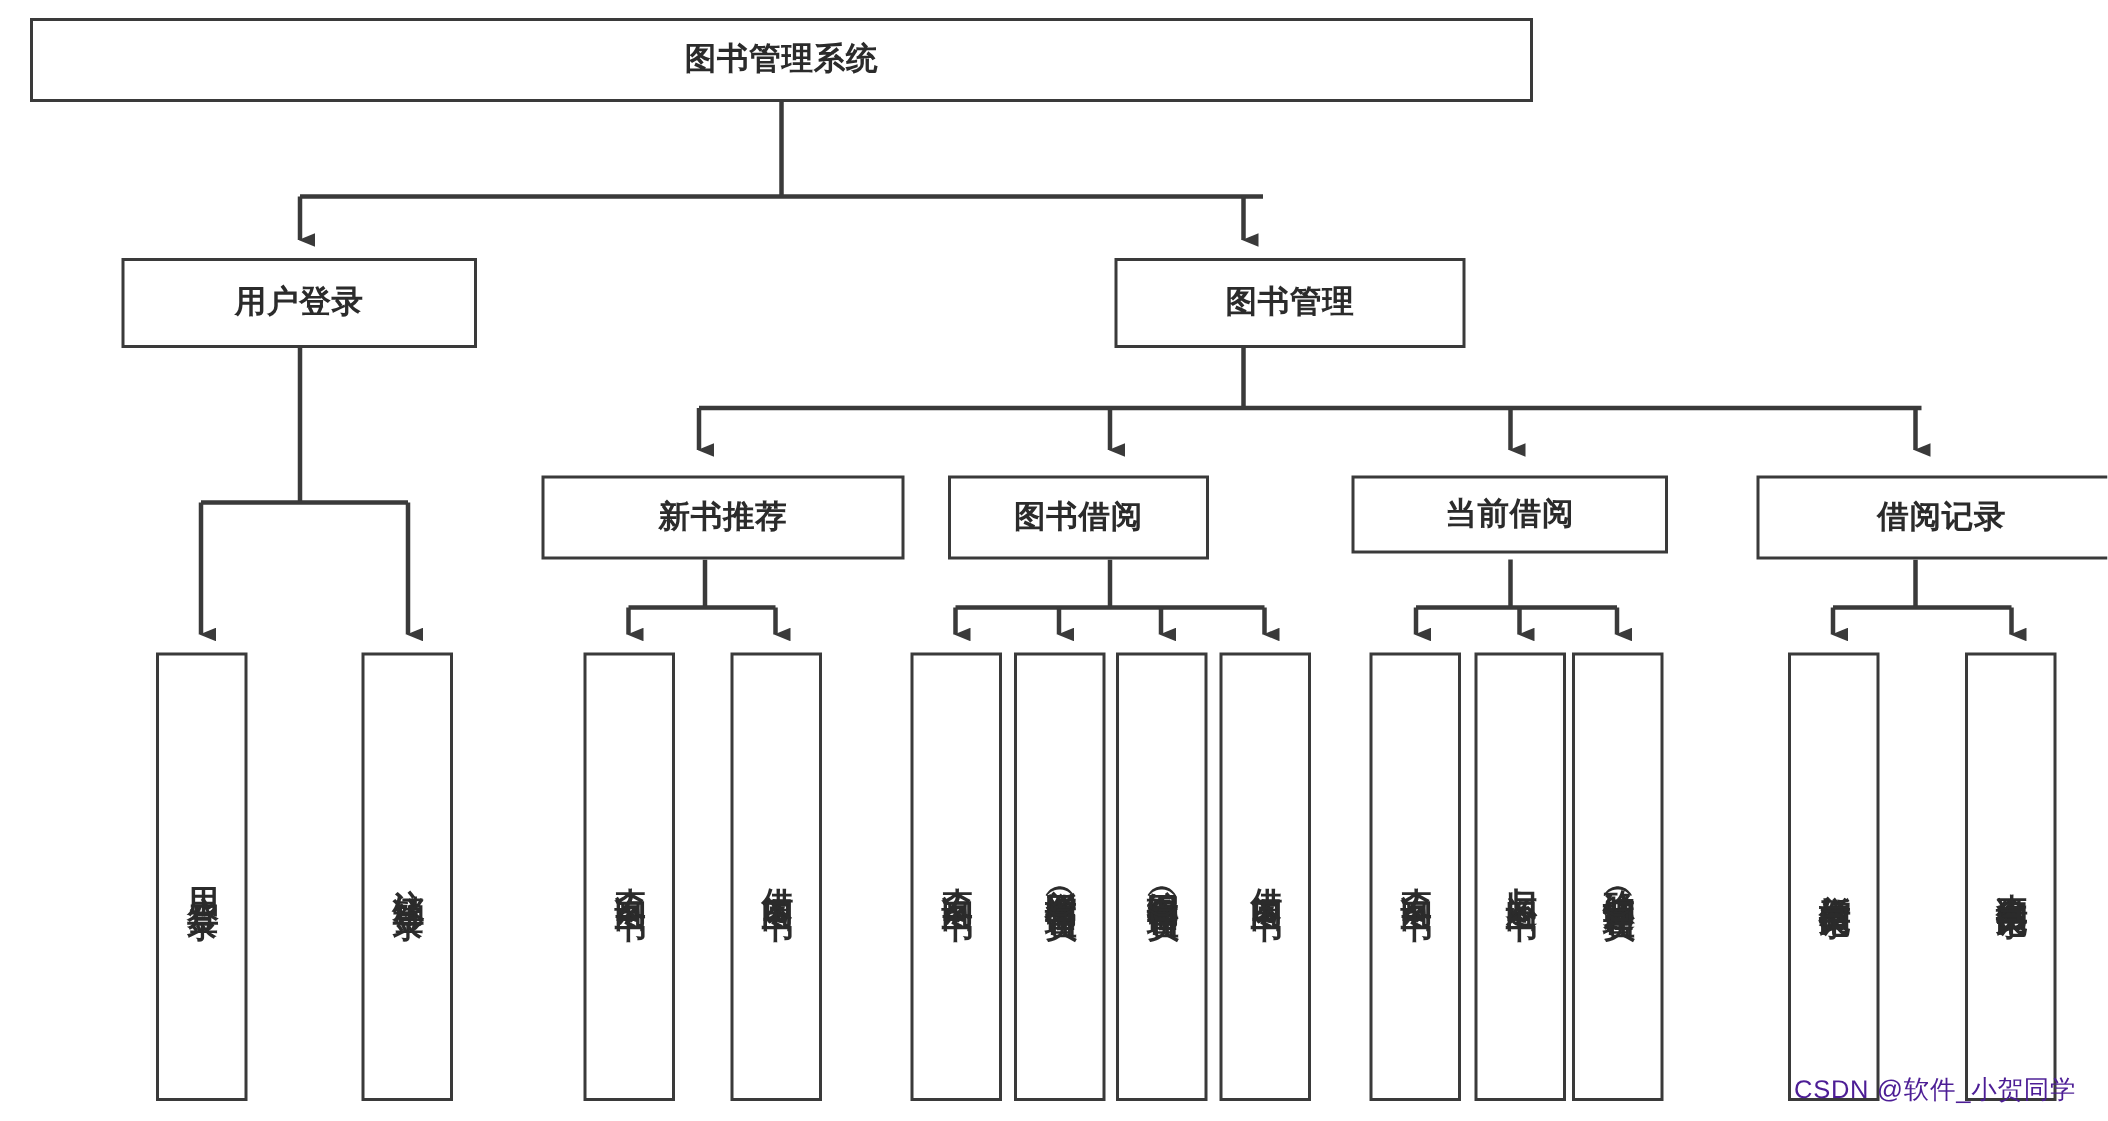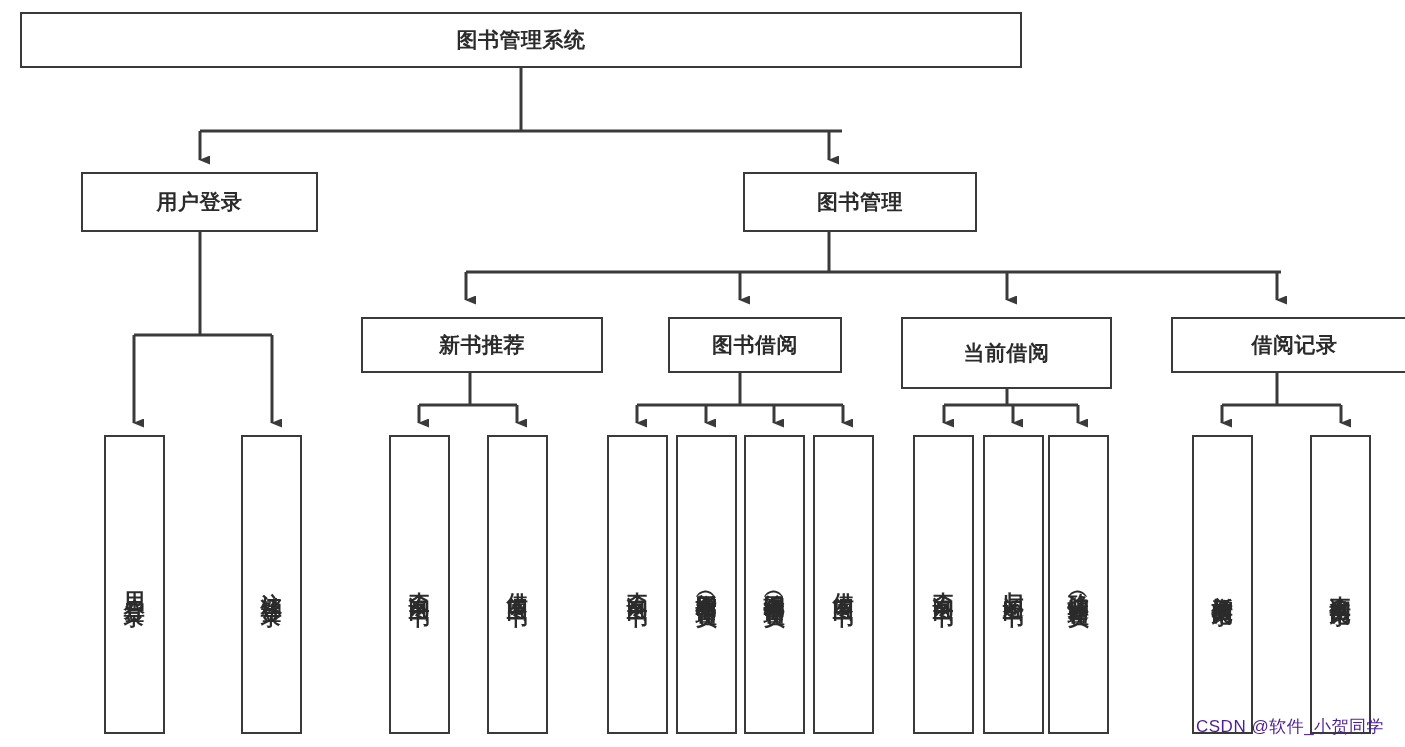--- a/index.html
+++ b/index.html
@@ -130,25 +130,25 @@
   </div>
 
   <div class="node" style="left:712px; top:172px; width:234px; height:60px;margin-left:31px;">
     <span class="node-label">图书管理</span>
   </div>
 
   <div class="node" style="left:361px; top:317px; width:242px; height:56px;">
     <span class="node-label">新书推荐</span>
   </div>
 
-  <div class="node" style="left:668px; top:317px; width:174px; height:56px;">
+  <div class="node" style="left:632px; top:317px; width:174px; height:56px;">
     <span class="node-label">图书借阅</span>
   </div>
 
-  <div class="node" style="left:901px; top:317px; width:211px; height:72px;">
+  <div class="node" style="left:901px; top:317px; width:211px; height:52px;">
     <span class="node-label">当前借阅</span>
   </div>
 
   <div class="node" style="left:1171px; top:317px; width:247px; height:56px;">
     <span class="node-label">借阅记录</span>
   </div>
 
   <div class="node vertical" style="left:104px; top:435px; width:61px; height:299px;">
     <span class="node-label">用户登录</span>
   </div>

